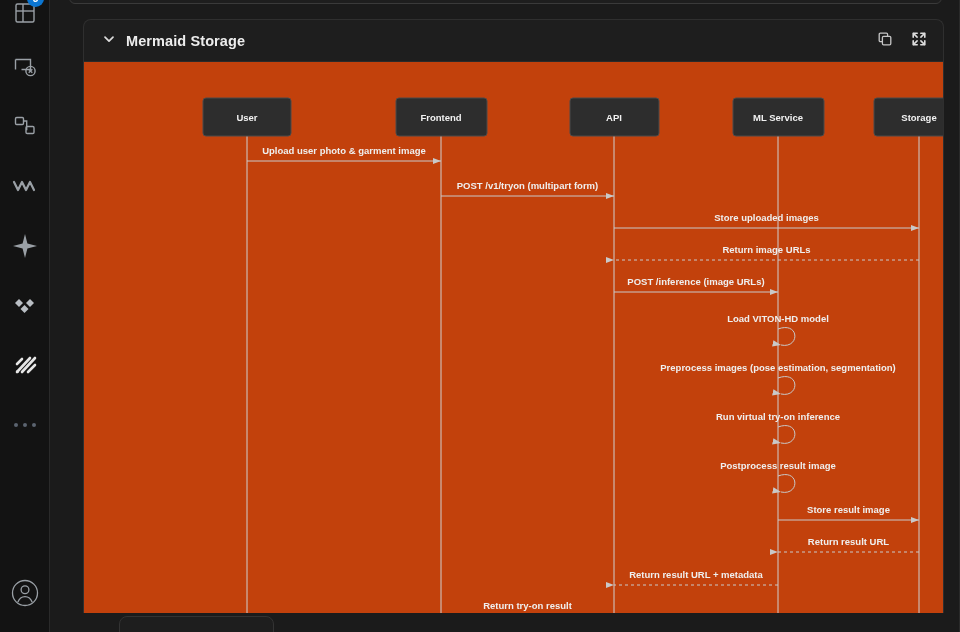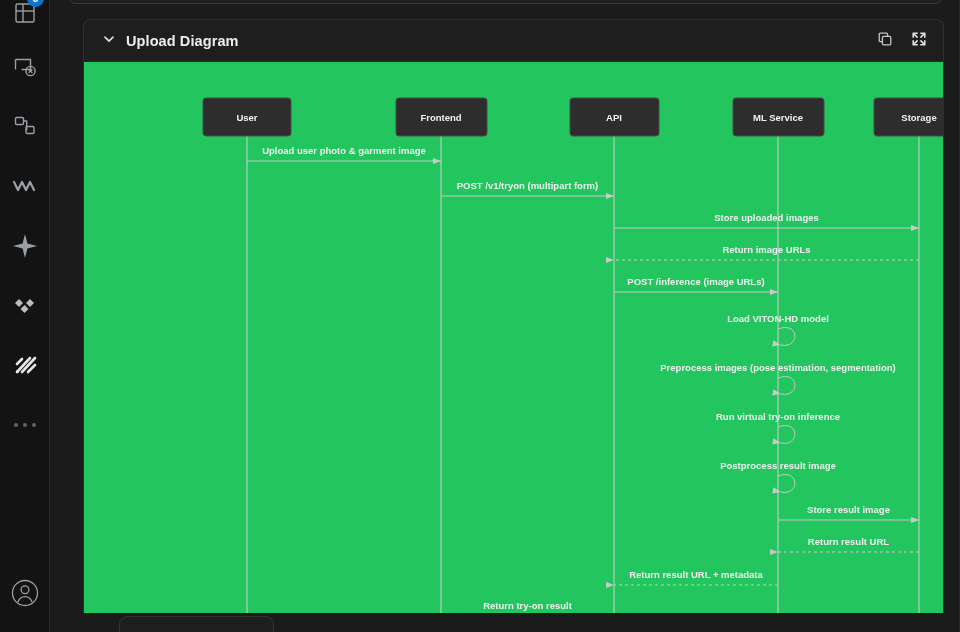--- a/index.html
+++ b/index.html
@@ -80,21 +80,21 @@
   }
   .hbtn {
     width: 28px; height: 28px; border-radius: 4px;
     display: flex; align-items: center; justify-content: center;
     cursor: pointer;
   }
 
   
   #canvas {
     position: absolute; left: 0; top: 42px; right: 0; bottom: 0;
-    background: #22c55e;
+    background: #c2410c;
     overflow: hidden;
   }
   #svgwrap { position: absolute; left: 0; top: 0; }
 
   .actor-box {
     fill: #2d2d2d; stroke: #4a4a4a; stroke-width: 1;
   }
   .actor-label {
     fill: #f2f2f2; font-family: "Liberation Sans", sans-serif;
     font-size: 9.5px; font-weight: bold; text-anchor: middle;
@@ -218,21 +218,21 @@
     <div id="panel">
 
       <div id="panel-header">
         <div id="chevron">
           <span>
             <svg width="14" height="14" viewBox="0 0 14 14" fill="none" stroke="#dcdcdc" stroke-width="1.7" stroke-linecap="round" stroke-linejoin="round">
               <path d="M3 5.2 L7 9.2 L11 5.2"></path>
             </svg>
           </span>
         </div>
-        <div id="panel-title">Upload Diagram</div>
+        <div id="panel-title">Mermaid Storage</div>
 
         <div id="header-actions">
           <div class="hbtn">
             <span>
               <svg width="16" height="16" viewBox="0 0 16 16" fill="none" stroke="#c6c6c6" stroke-width="1.3">
                 <rect x="2.2" y="2.2" width="8.4" height="8.4" rx="1.2"></rect>
                 <rect x="5.4" y="5.4" width="8.4" height="8.4" rx="1.2" fill="#1e1e1e"></rect>
               </svg>
             </span>
           </div>

